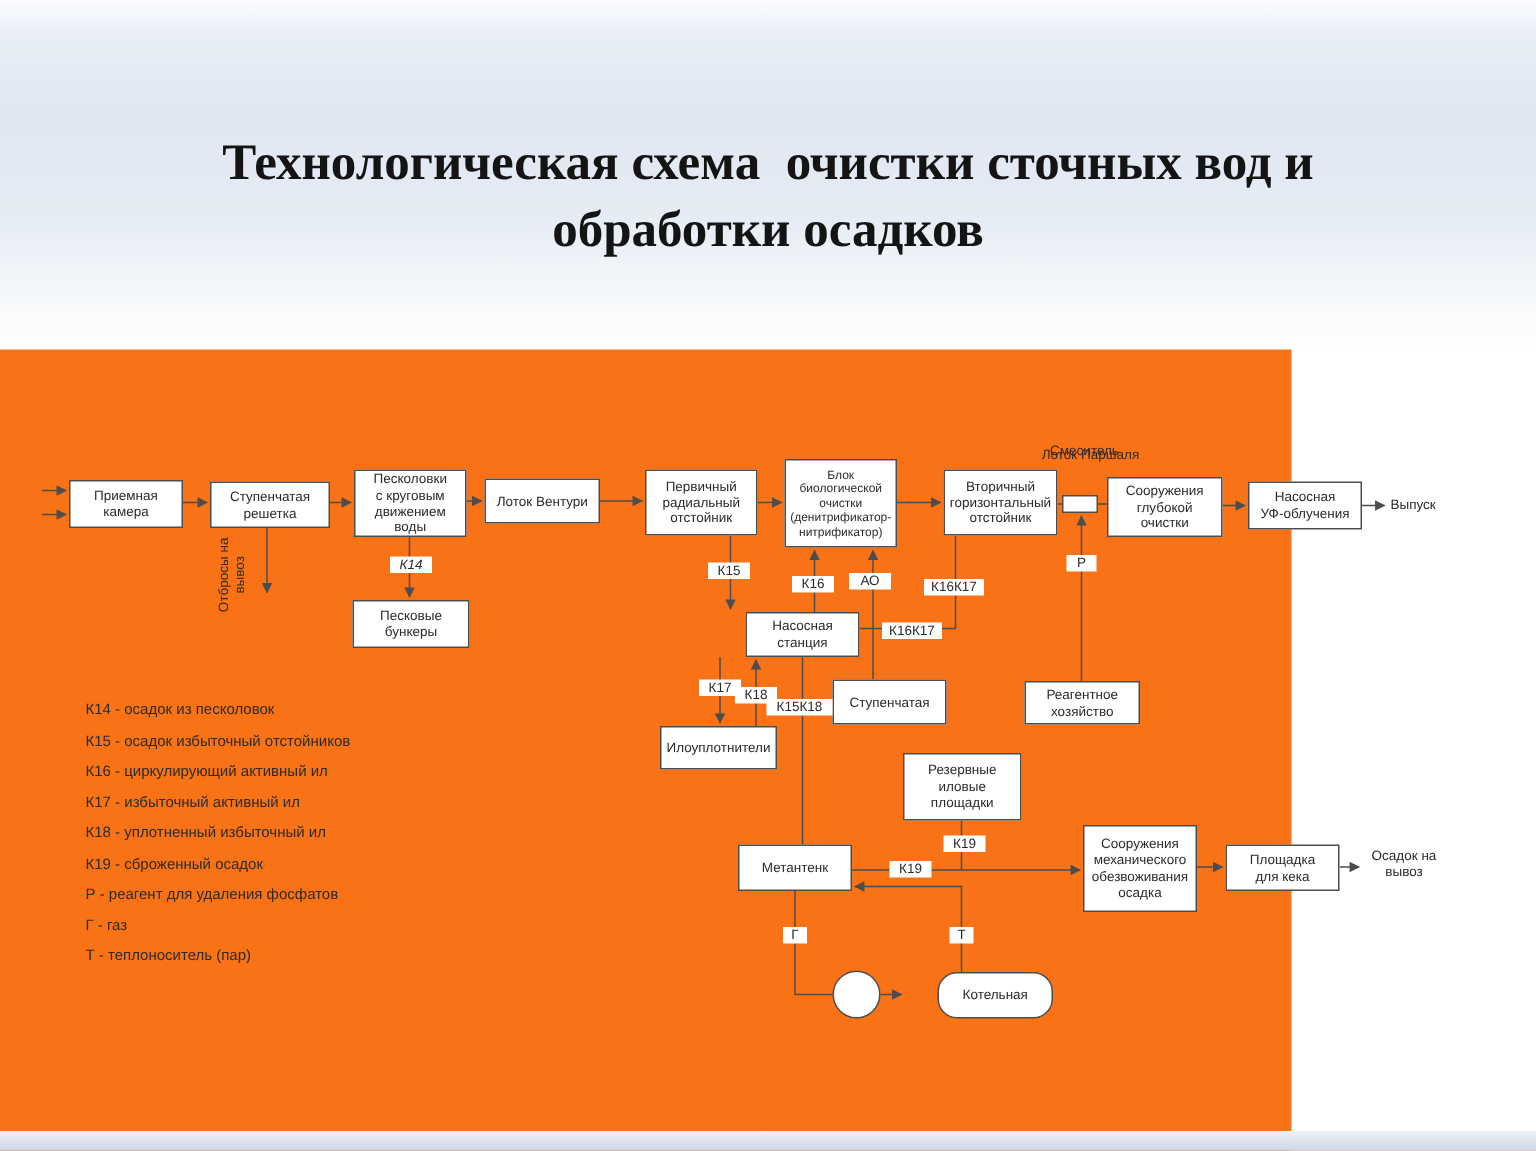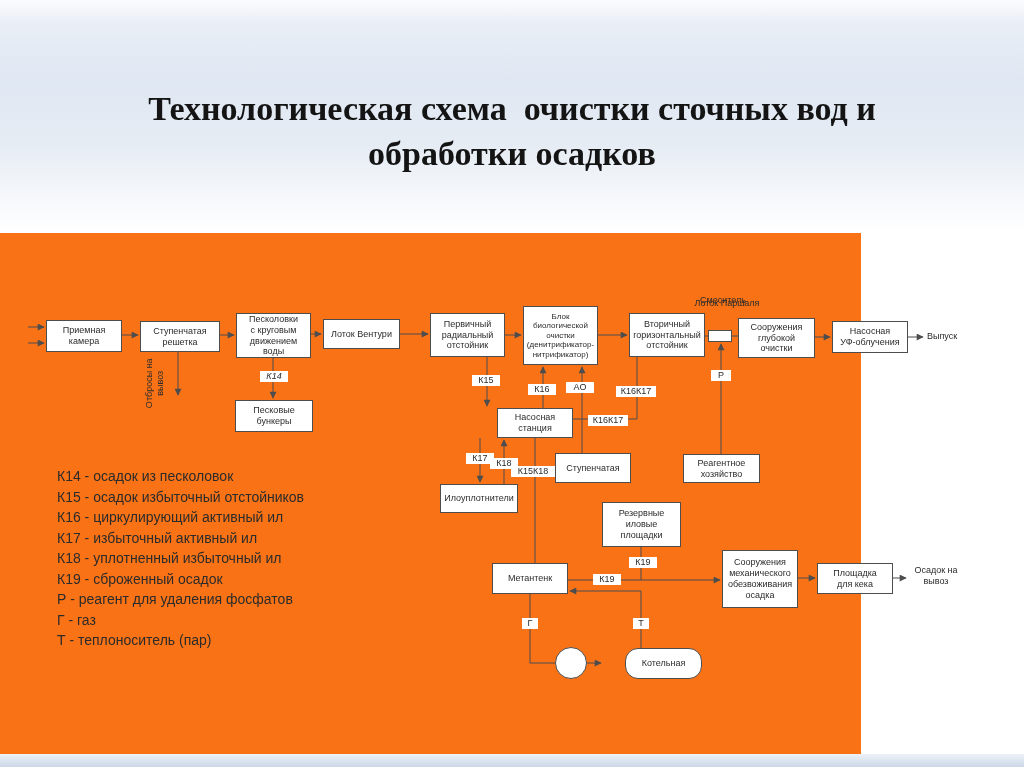--- a/index.html
+++ b/index.html
@@ -22,21 +22,21 @@
     display:flex;align-items:center;justify-content:center;text-align:center;
     font-size:9px;line-height:1.22;color:#2b2b2b;white-space:pre-line;z-index:2;padding:1px;}
   .box.small-font{font-size:8px;line-height:1.18;}
   .flow-label{position:absolute;z-index:3;background:#fff;text-align:center;
     font-size:9px;color:#2b2b2b;line-height:11px;}
   .free-label{position:absolute;z-index:3;text-align:center;font-size:9px;
     color:#2b2b2b;line-height:1.25;white-space:pre-line;}
   .rot{transform:rotate(-90deg);transform-origin:center center;}
   svg.wires{position:absolute;left:0;top:0;z-index:1;}
   .legend{position:absolute;left:57px;top:468px;z-index:2;list-style:none;margin:0;padding:0;}
-  .legend li{font-size:14px;color:#2b2b2b;height:10px;margin-bottom:10.5px;white-space:pre;}
+  .legend li{font-size:10px;color:#2b2b2b;height:10px;margin-bottom:10.5px;white-space:pre;}
 </style>
 </head>
 <body>
 
 <div class="slide">
 
   <div class="header"></div>
   <div class="footer"></div>
 
   <div class="title">

